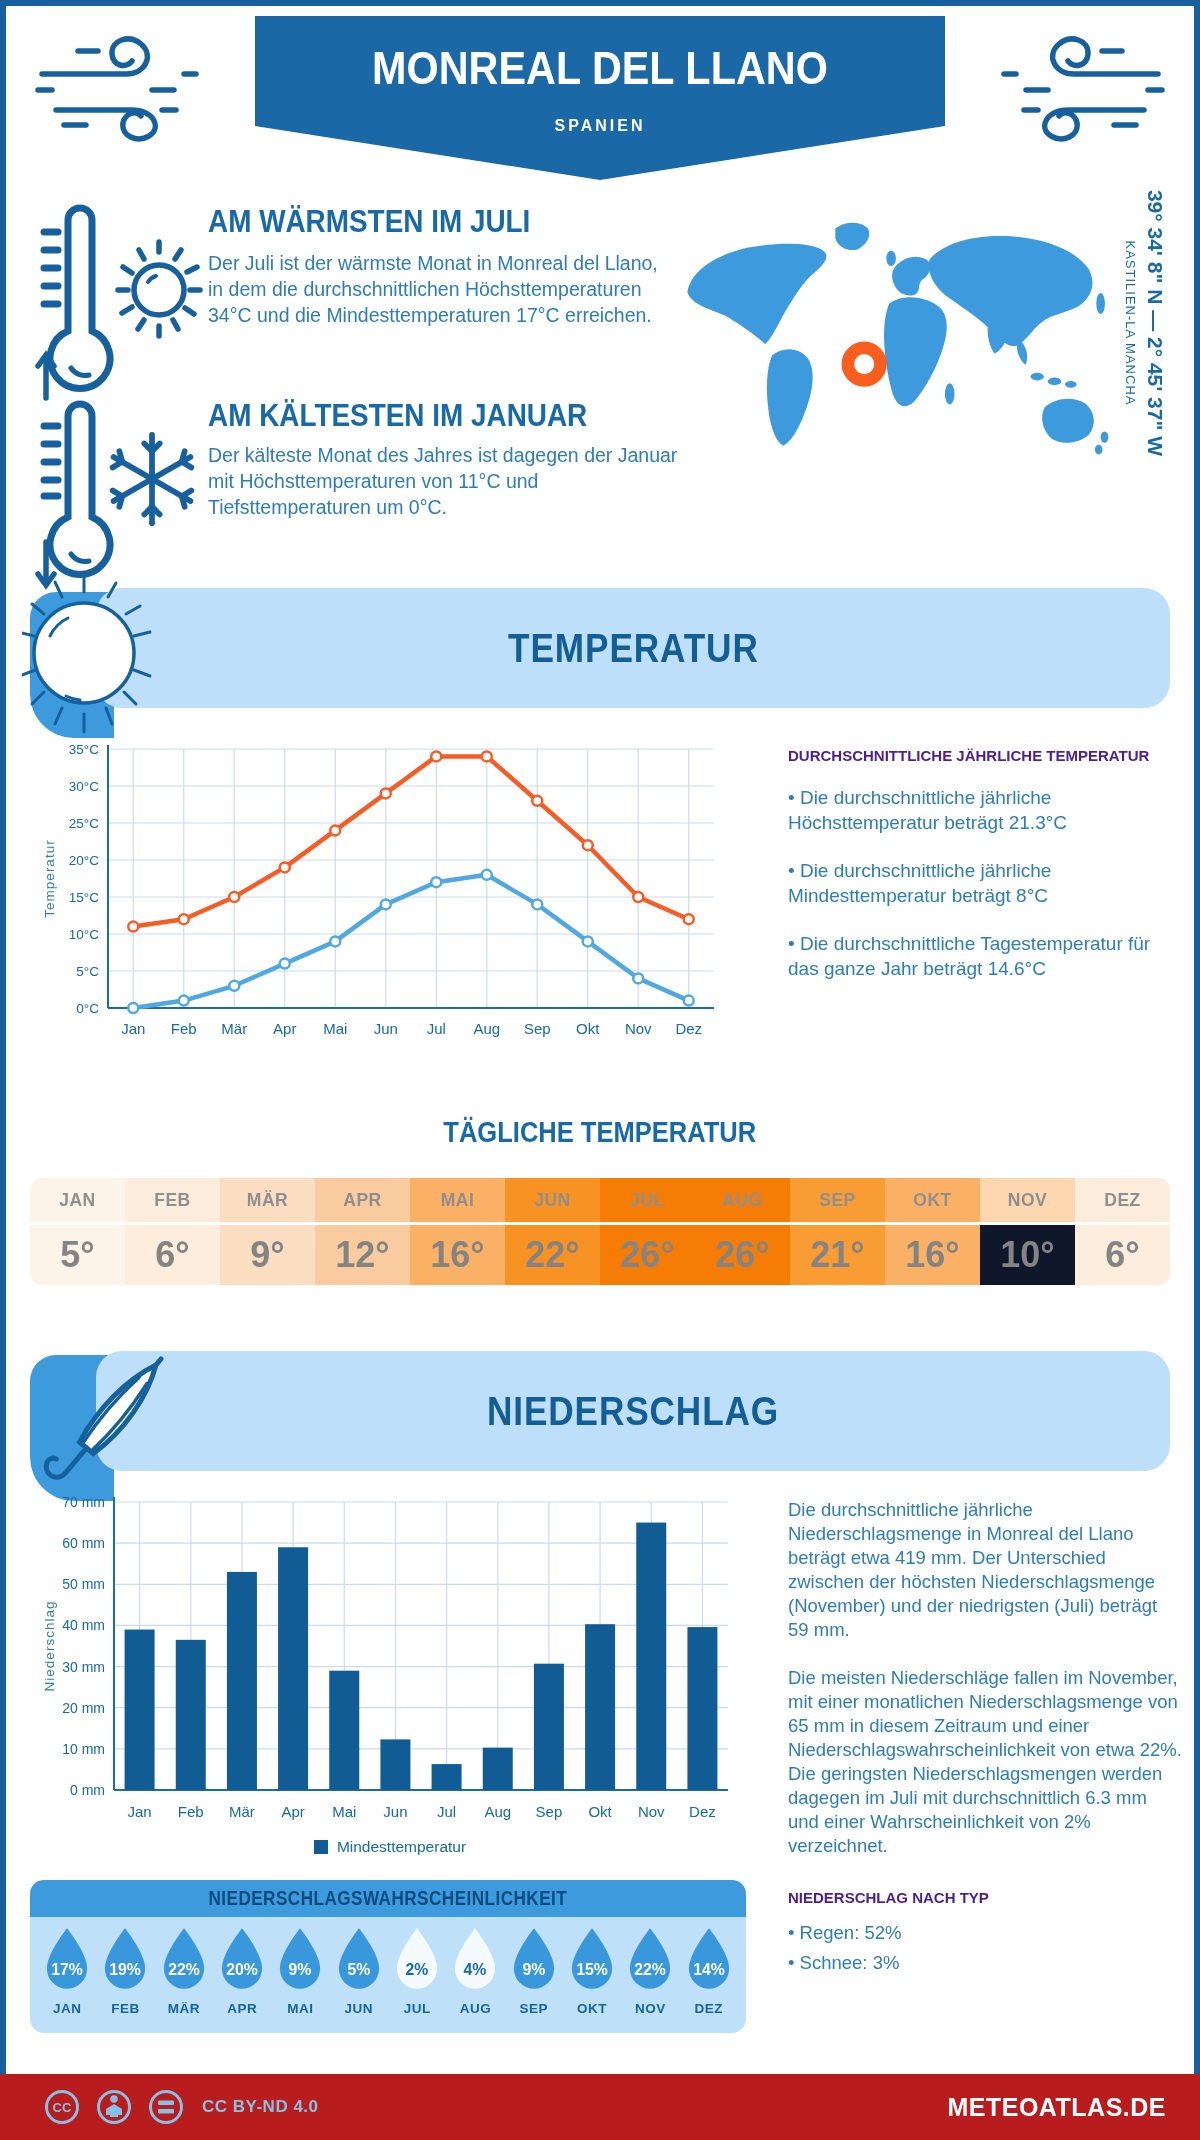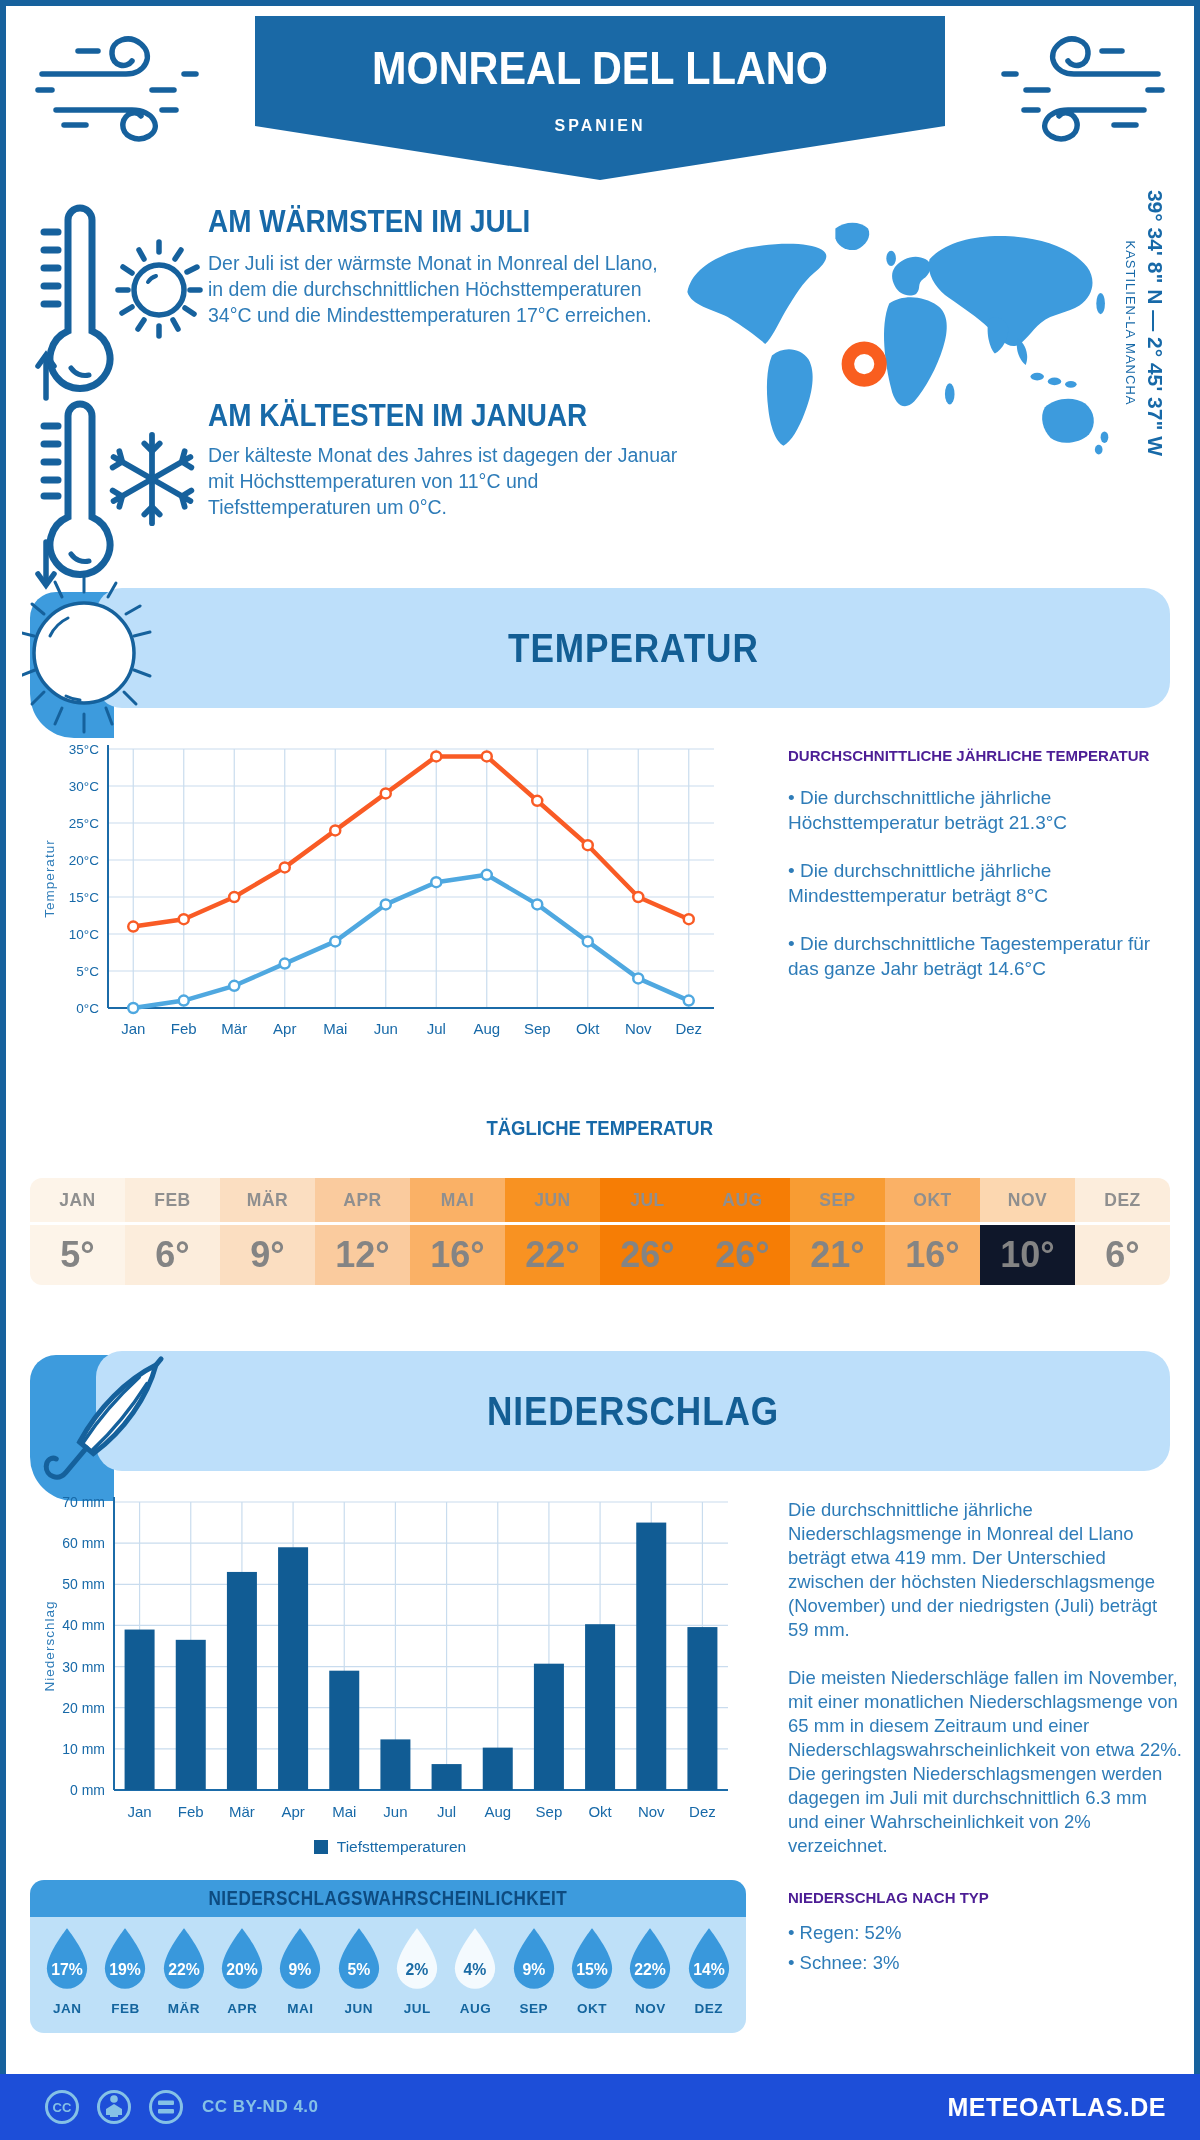--- a/index.html
+++ b/index.html
@@ -29,21 +29,21 @@
   
   .band-tab{width:84px;height:146px;background:#3D9BDD;border-radius:26px 0 0 44px;}
   .band{width:1074px;height:120px;background:#BDDFFA;border-radius:26px;text-align:center;}
   .band-title{line-height:120px;font-size:40px;font-weight:bold;color:#135E94;letter-spacing:1px;}
 
   
   .side-h{font-size:15px;font-weight:bold;color:#4c1d95;line-height:27px;}
   .side-p{font-size:19px;line-height:25px;color:#2E7CB8;margin:0;}
   .pr-p{font-size:18.5px;line-height:24px;color:#2E7CB8;margin:0;}
 
-  .daily-h{width:100%;text-align:center;font-size:21px;font-weight:bold;color:#1769A8;}
+  .daily-h{width:100%;text-align:center;font-size:29px;font-weight:bold;color:#1769A8;}
 
   
   .tbl{left:30px;top:1178px;width:1140px;border-radius:12px;overflow:hidden;}
   .tbl-row{display:flex;}
   .tbl-cell{flex:1 1 0;display:flex;align-items:center;justify-content:center;}
   .tbl-m{height:44px;font-size:17.5px;font-weight:bold;color:#8F8F8F;letter-spacing:0.5px;}
   .tbl-v{height:60px;font-size:36px;font-weight:bold;color:#848484;}
   .tbl-gap{height:3px;background:#fff;}
 
   
@@ -52,21 +52,21 @@
 
   
   .prob-wrap{left:30px;top:1880px;width:716px;}
   .prob-head{height:37px;background:#3D9BDD;border-radius:14px 14px 0 0;display:flex;align-items:center;justify-content:center;
     font-size:19.5px;font-weight:bold;color:#0D4B80;letter-spacing:0.5px;}
   .prob-body{height:116px;background:#BEE0F8;border-radius:0 0 14px 14px;display:flex;padding:0 8px;}
   .prob-slot{flex:1 1 0;text-align:center;position:relative;}
   .prob-month{position:absolute;left:0;right:0;top:84px;font-size:13.5px;font-weight:bold;color:#14659E;letter-spacing:0.5px;}
 
   
-  .footer{left:0;top:2074px;width:1200px;height:66px;background:#1d4ed8;display:flex;align-items:center;}
+  .footer{left:0;top:2074px;width:1200px;height:66px;background:#b91c1c;display:flex;align-items:center;}
   .footer-license{font-size:17px;font-weight:bold;color:#85C1E6;letter-spacing:0.5px;margin-left:12px;}
   .footer-brand{margin-left:auto;margin-right:34px;font-size:25px;font-weight:bold;color:#ffffff;letter-spacing:0.5px;}
 
   svg text{font-family:"Liberation Sans","DejaVu Sans",sans-serif;}
 </style>
 </head>
 <body>
 
 <div class="page">
 
@@ -392,21 +392,21 @@
       <rect x="391.5833333333333" y="282.08" width="30" height="25.920000000000016" fill="#115C94"></rect>
       <rect x="442.75" y="265.62285714285713" width="30" height="42.37714285714287" fill="#115C94"></rect>
       <rect x="493.91666666666663" y="181.69142857142856" width="30" height="126.30857142857144" fill="#115C94"></rect>
       <rect x="545.0833333333333" y="142.19428571428574" width="30" height="165.80571428571426" fill="#115C94"></rect>
       <rect x="596.25" y="40.571428571428555" width="30" height="267.42857142857144" fill="#115C94"></rect>
       <rect x="647.4166666666666" y="145.0742857142857" width="30" height="162.9257142857143" fill="#115C94"></rect>
     </svg>
   <div class="abs legend" id="precip-legend" style="left:40px;top:1838px;width:700px">
       <div class="legend-item" style="font-size: 15.5px;">
         <span style="display: inline-block; width: 14px; height: 14px; background: rgb(17, 92, 148);"></span>
-        <span>Tiefsttemperaturen</span>
+        <span>Mindesttemperatur</span>
       </div>
     </div>
 
   <div class="abs" style="left:788px;top:1498px;width:394px">
     <p class="pr-p">Die durchschnittliche jährliche Niederschlagsmenge in Monreal del Llano beträgt etwa 419 mm. Der Unterschied zwischen der höchsten Niederschlagsmenge (November) und der niedrigsten (Juli) beträgt 59 mm.</p>
     <p class="pr-p" style="margin-top:24px">Die meisten Niederschläge fallen im November, mit einer monatlichen Niederschlagsmenge von 65 mm in diesem Zeitraum und einer Niederschlagswahrscheinlichkeit von etwa 22%. Die geringsten Niederschlagsmengen werden dagegen im Juli mit durchschnittlich 6.3 mm und einer Wahrscheinlichkeit von 2% verzeichnet.</p>
     <div class="side-h" style="margin-top:26px">NIEDERSCHLAG NACH TYP</div>
     <p class="pr-p" style="margin-top:10px">• Regen: 52%</p>
     <p class="pr-p" style="margin-top:6px">• Schnee: 3%</p>
   </div>

